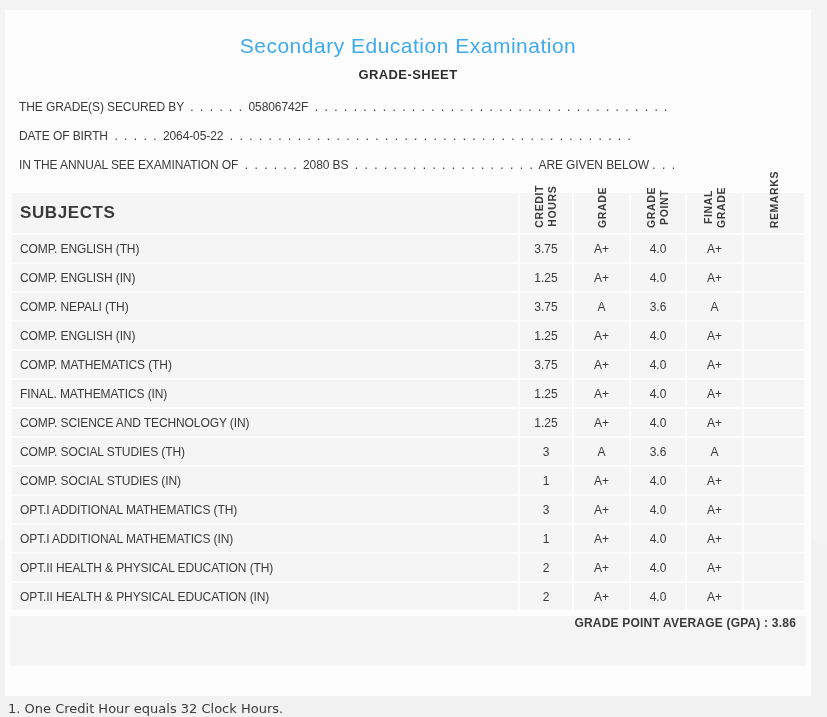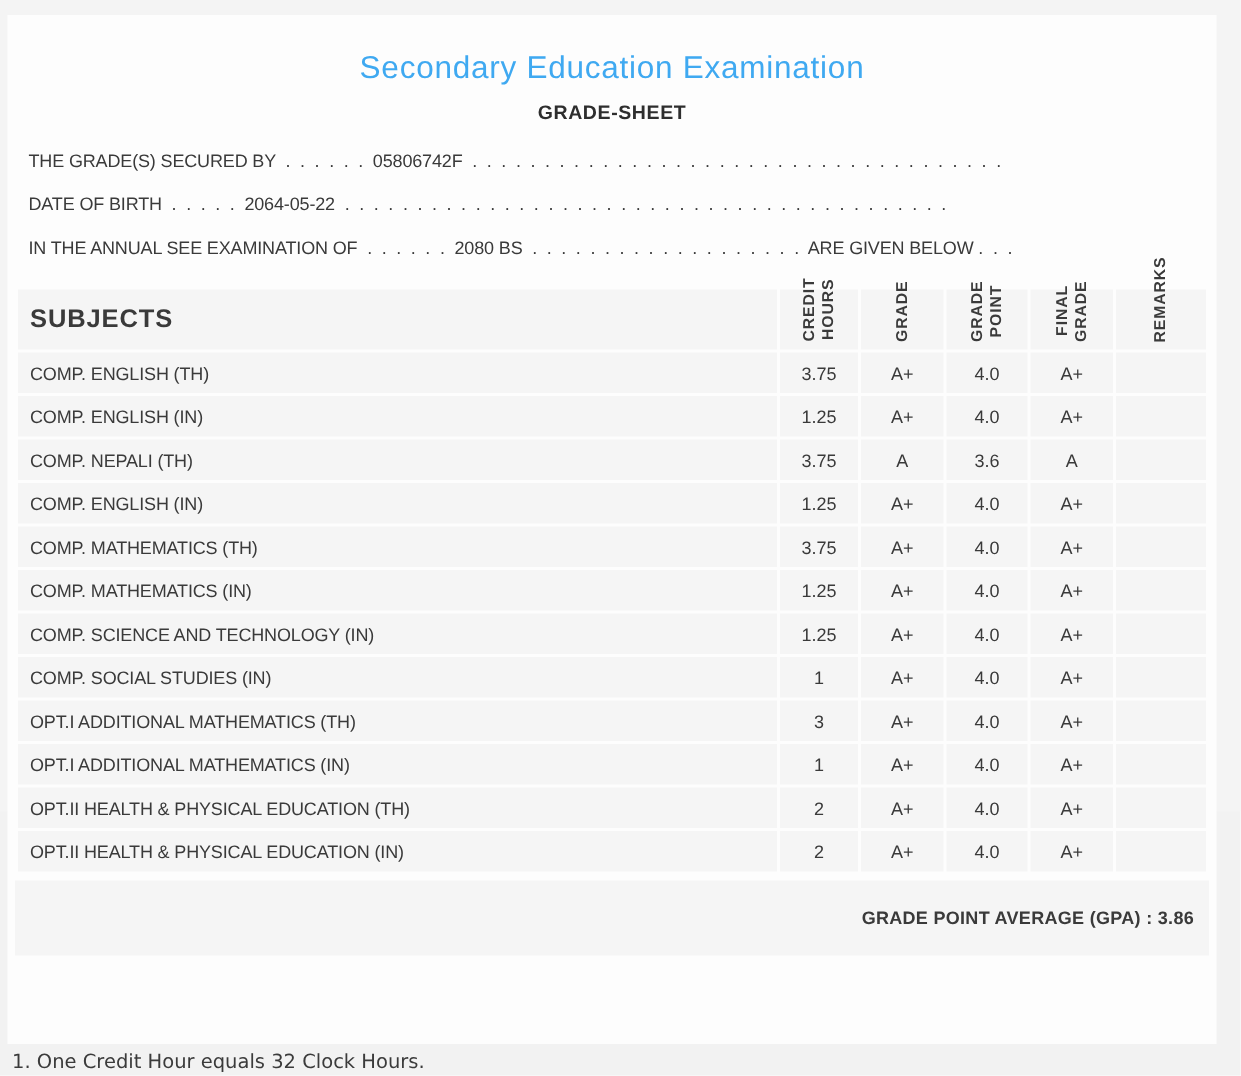--- a/index.html
+++ b/index.html
@@ -102,21 +102,20 @@
     height: 27px;
     text-align: center;
     font-size: 12px;
     color: #3a3a3a;
   }
   .gpa-bar {
     margin-top: 4px;
     height: 50px;
     background: #f5f5f5;
     display: flex;
-    align-items: center;
     justify-content: flex-end;
     padding-right: 10px;
     font-size: 12px;
     font-weight: 700;
     letter-spacing: 0.2px;
     color: #3a3a3a;
   }
   .footnote {
     position: absolute;
     top: 701px;
@@ -213,38 +212,46 @@
       <tr>
         <td class="subject">COMP. MATHEMATICS (TH)</td>
         <td class="num">3.75</td>
         <td class="num">A+</td>
         <td class="num">4.0</td>
         <td class="num">A+</td>
         <td class="num"></td>
       </tr>
 
       <tr>
-        <td class="subject">COMP. MATHEMATICS (IN)</td>
+        <td class="subject">FINAL. MATHEMATICS (IN)</td>
         <td class="num">1.25</td>
         <td class="num">A+</td>
         <td class="num">4.0</td>
         <td class="num">A+</td>
         <td class="num"></td>
       </tr>
 
 
       <tr>
         <td class="subject">COMP. SCIENCE AND TECHNOLOGY (IN)</td>
         <td class="num">1.25</td>
         <td class="num">A+</td>
         <td class="num">4.0</td>
         <td class="num">A+</td>
         <td class="num"></td>
       </tr>
 
+      <tr>
+        <td class="subject">COMP. SOCIAL STUDIES (TH)</td>
+        <td class="num">3</td>
+        <td class="num">A</td>
+        <td class="num">3.6</td>
+        <td class="num">A</td>
+        <td class="num"></td>
+      </tr>
 
       <tr>
         <td class="subject">COMP. SOCIAL STUDIES (IN)</td>
         <td class="num">1</td>
         <td class="num">A+</td>
         <td class="num">4.0</td>
         <td class="num">A+</td>
         <td class="num"></td>
       </tr>
 

